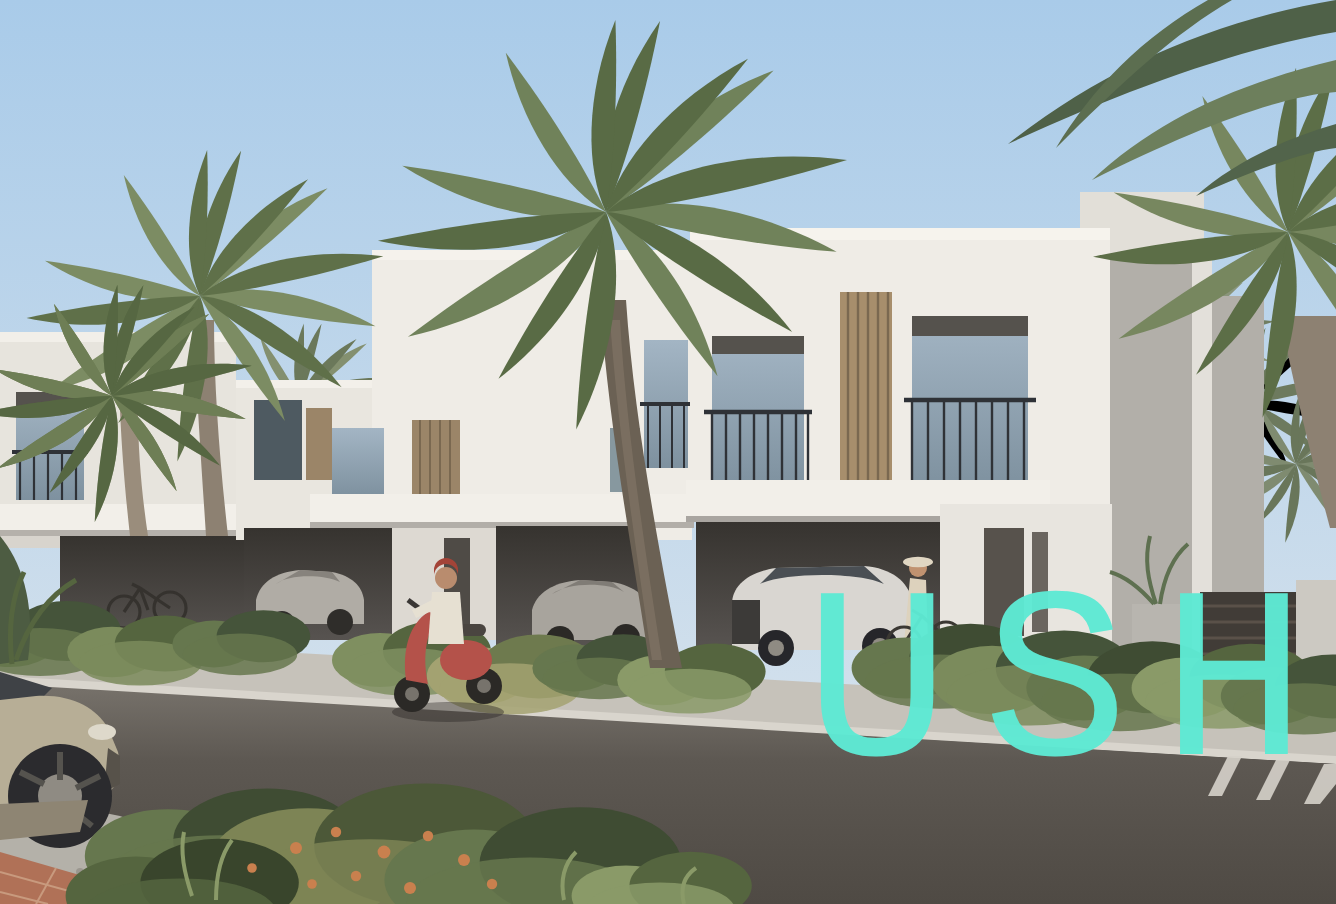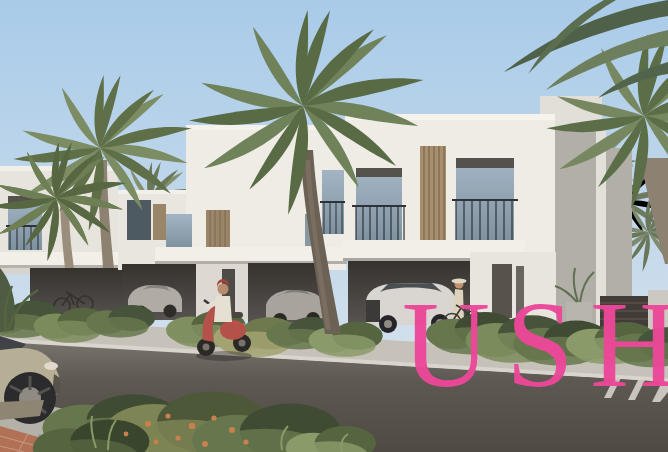--- a/index.html
+++ b/index.html
@@ -1,22 +1,22 @@
 <!DOCTYPE html>
 <html><head>
 <meta charset="utf-8">
 <style>
   html,body{margin:0;padding:0;background:#222;}
   .canvas{position:relative;width:668px;height:452px;overflow:hidden;
           font-family:"Liberation Sans",sans-serif;}
   .canvas svg{position:absolute;left:0;top:0;display:block;}
   .watermark{position:absolute;left:402px;top:284px;width:266px;height:130px;
              overflow:hidden;white-space:nowrap;line-height:1;
-             font-family:Liberation Serif, serif;font-size:122px;font-weight:400;
-             letter-spacing:16px;color:#ec4899;opacity:.97;user-select:none;}
+             font-family:Liberation Mono, monospace;font-size:122px;font-weight:400;
+             letter-spacing:16px;color:#5eead4;opacity:.97;user-select:none;}
 </style>
 </head>
 <body>
 
 <div class="canvas">
 <svg width="668" height="452" viewBox="0 0 668 452">
   <defs>
     <linearGradient id="skyG" x1="0" y1="0" x2="0" y2="1">
       <stop offset="0" stop-color="#a9cbe9"></stop>
       <stop offset="1" stop-color="#d2e0ec"></stop>

